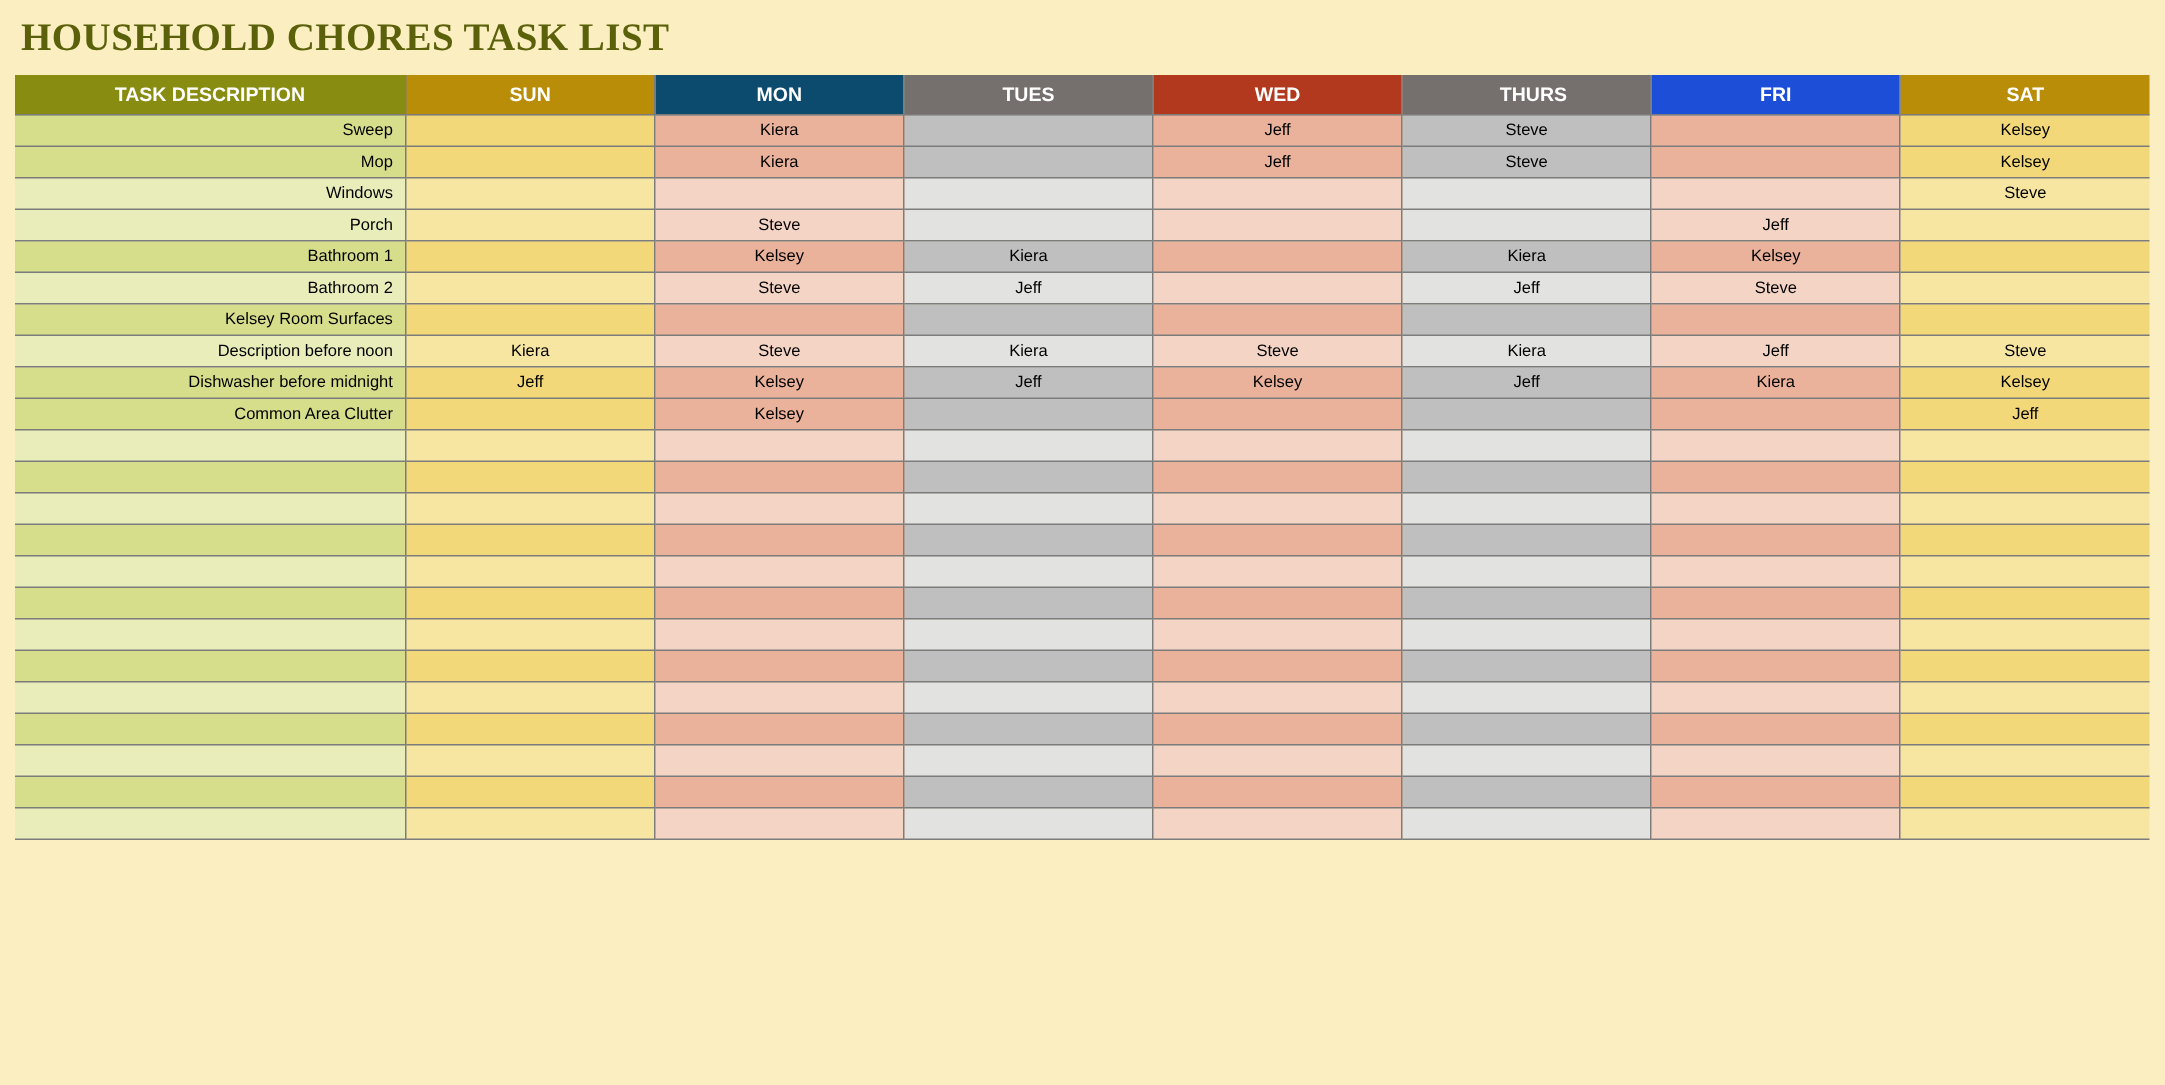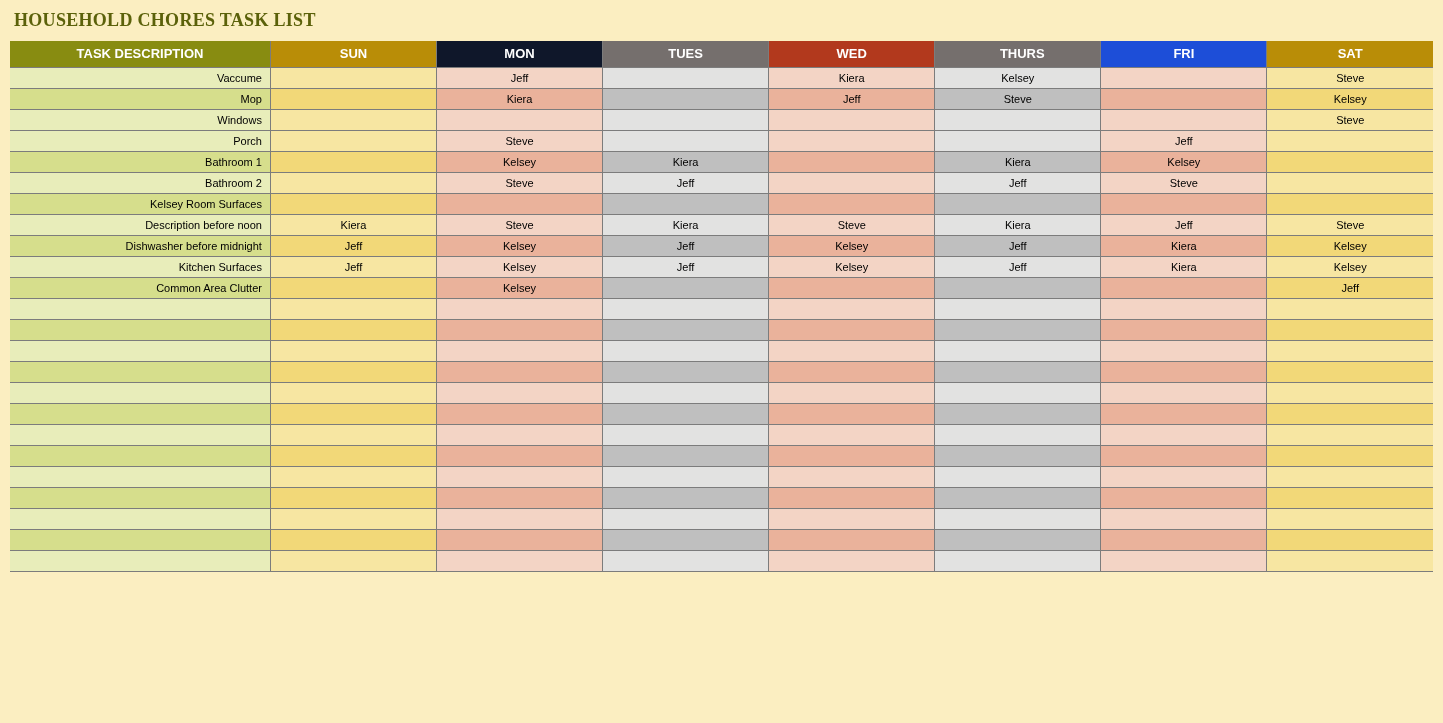--- a/index.html
+++ b/index.html
@@ -6,21 +6,21 @@
     margin: 0;
     padding: 10px;
     background: #fbeec1;
     font-family: Arial, Helvetica, sans-serif;
   }
   h1 {
     margin: 0 0 10px 4px;
     color: #5b610a;
     font-family: Georgia, 'Times New Roman', serif;
     font-weight: bold;
-    font-size: 18px;
+    font-size: 26px;
     letter-spacing: .3px;
   }
   table {
     border-collapse: collapse;
     width: 100%;
     table-layout: fixed;
   }
   th, td {
     border: 1px solid #7c7c7c;
     font-size: 11px;
@@ -39,21 +39,21 @@
     border-top: none;
   }
   thead th:first-child { border-left: none; margin-left: 20px; }
   thead th:last-child  { border-right: none; margin-top: 28px; }
   tbody td:first-child { border-left: none; }
   tbody td:last-child  { border-right: none; }
 
   
   .h-task  { background:#888c11; }
   .h-sun   { background:#b98d07; }
-  .h-mon   { background:#0f172a; }
+  .h-mon   { background:#0c4a6e; }
   .h-tues  { background:#756f6d; }
   .h-wed   { background:#b2391d;margin-left:12px; }
   .h-thurs { background:#756f6d;padding-left:15px; }
   .h-fri   { background:#1d4ed8; }
   .h-sat   { background:#b98d07; }
 
   
   .col-task { text-align: right; padding-right: 8px; }
 
   
@@ -101,29 +101,29 @@
       <th class="h-sun">Sun</th>
       <th class="h-mon">Mon</th>
       <th class="h-tues">Tues</th>
       <th class="h-wed">Wed</th>
       <th class="h-thurs">Thurs</th>
       <th class="h-fri">Fri</th>
       <th class="h-sat">Sat</th>
     </tr>
   </thead>
   <tbody id="tbody">
-      <tr>
-        <td class="c-task col-task">Vaccume</td>
-        <td class="c-sun"></td>
-        <td class="c-mon">Jeff</td>
-        <td class="c-tues"></td>
-        <td class="c-wed">Kiera</td>
-        <td class="c-thurs">Kelsey</td>
-        <td class="c-fri"></td>
-        <td class="c-sat">Steve</td>
+      <tr class="alt">
+        <td class="c-task col-task">Sweep</td>
+        <td class="c-sun"></td>
+        <td class="c-mon">Kiera</td>
+        <td class="c-tues"></td>
+        <td class="c-wed">Jeff</td>
+        <td class="c-thurs">Steve</td>
+        <td class="c-fri"></td>
+        <td class="c-sat">Kelsey</td>
       </tr>
       <tr class="alt">
         <td class="c-task col-task">Mop</td>
         <td class="c-sun"></td>
         <td class="c-mon">Kiera</td>
         <td class="c-tues"></td>
         <td class="c-wed">Jeff</td>
         <td class="c-thurs">Steve</td>
         <td class="c-fri"></td>
         <td class="c-sat">Kelsey</td>
@@ -191,30 +191,20 @@
       <tr class="alt">
         <td class="c-task col-task">Dishwasher before midnight</td>
         <td class="c-sun">Jeff</td>
         <td class="c-mon">Kelsey</td>
         <td class="c-tues">Jeff</td>
         <td class="c-wed">Kelsey</td>
         <td class="c-thurs">Jeff</td>
         <td class="c-fri">Kiera</td>
         <td class="c-sat">Kelsey</td>
       </tr>
-      <tr>
-        <td class="c-task col-task">Kitchen Surfaces</td>
-        <td class="c-sun">Jeff</td>
-        <td class="c-mon">Kelsey</td>
-        <td class="c-tues">Jeff</td>
-        <td class="c-wed">Kelsey</td>
-        <td class="c-thurs">Jeff</td>
-        <td class="c-fri">Kiera</td>
-        <td class="c-sat">Kelsey</td>
-      </tr>
       <tr class="alt">
         <td class="c-task col-task">Common Area Clutter</td>
         <td class="c-sun"></td>
         <td class="c-mon">Kelsey</td>
         <td class="c-tues"></td>
         <td class="c-wed"></td>
         <td class="c-thurs"></td>
         <td class="c-fri"></td>
         <td class="c-sat">Jeff</td>
       </tr>

